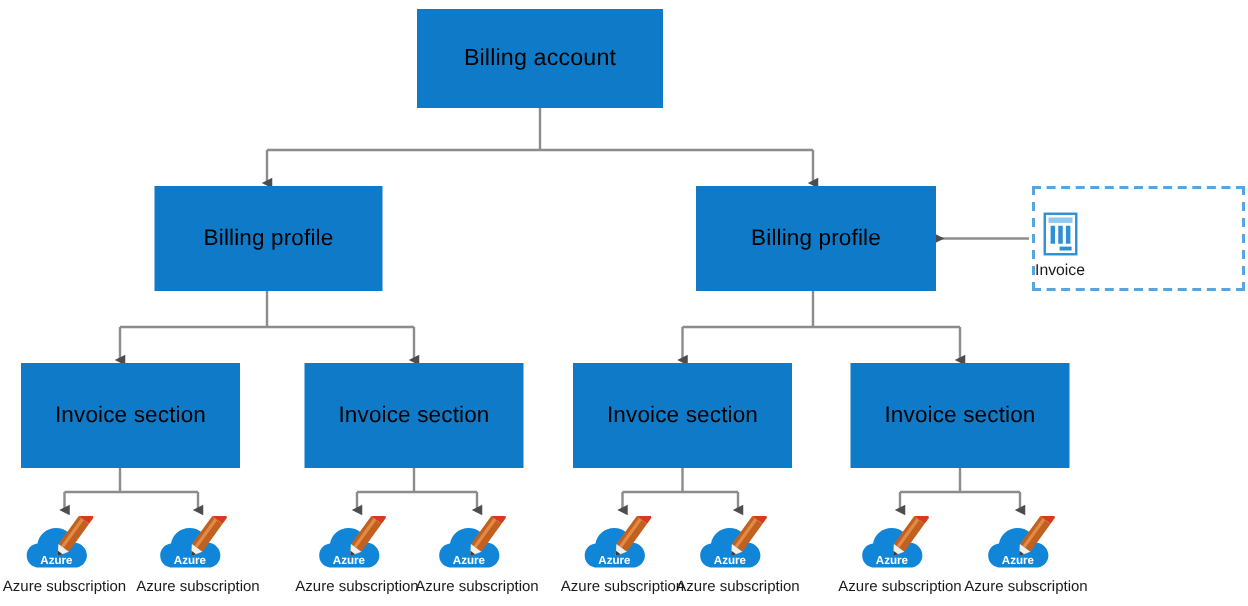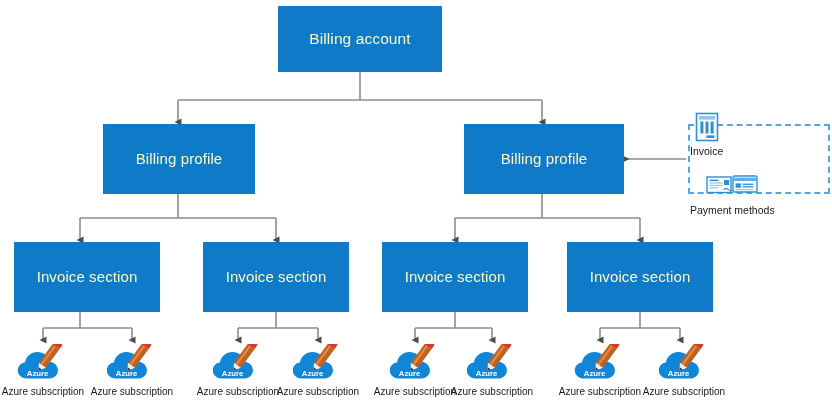--- a/index.html
+++ b/index.html
@@ -12,21 +12,21 @@
   }
   #diagram-root{position:absolute;left:0;top:0;width:832px;height:404px;}
 
   
   #connectors{position:absolute;left:0;top:0;width:832px;height:404px;}
 
   
   .node{
     position:absolute;
     background:#0f7ac8;
-    color:#fef9c3;
+    color:#000000;
     display:flex;
     align-items:center;
     justify-content:center;
     text-align:left;
     font-size:15px;
     letter-spacing:.1px;
     line-height:1.1;
     box-sizing:border-box;
   }
   .node.billing-account{font-size:15.5px;}
@@ -153,40 +153,20 @@
         <rect x="2.5" y="1.5" width="21" height="27" fill="#ffffff" stroke="#2f8fd4" stroke-width="1.6"></rect>
         <rect x="5" y="4" width="16" height="3.6" fill="#8fc8ee"></rect>
         <rect x="6.4" y="9.5" width="3" height="12" fill="#2f8fd4"></rect>
         <rect x="11.5" y="9.5" width="3" height="12" fill="#2f8fd4"></rect>
         <rect x="16.6" y="9.5" width="3" height="12" fill="#2f8fd4"></rect>
         <rect x="12.4" y="23.4" width="8" height="2.6" fill="#2f8fd4"></rect>
       </svg>
       <span class="pi-label">Invoice</span>
     </div>
 
-    <div class="panel-item">
-      <svg width="52" height="30" viewBox="0 0 52 30">
-
-        <rect x="1" y="6" width="24" height="15.5" fill="#ffffff" stroke="#2f8fd4" stroke-width="1.4"></rect>
-        <rect x="3.5" y="8.6" width="9" height="1.5" fill="#2f8fd4"></rect>
-        <rect x="3.5" y="11.4" width="13" height="1.2" fill="#8fc8ee"></rect>
-        <rect x="3.5" y="13.8" width="13" height="1.2" fill="#8fc8ee"></rect>
-        <rect x="3.5" y="16.2" width="9" height="1.2" fill="#8fc8ee"></rect>
-        <rect x="18" y="9" width="5" height="5" fill="#2f8fd4"></rect>
-        <path d="M17.5,18.6 q2.5,-2 5,0 t5,0" fill="none" stroke="#2f8fd4" stroke-width="1.1"></path>
-
-        <rect x="27" y="5" width="24" height="16" rx="1.5" fill="#ffffff" stroke="#2f8fd4" stroke-width="1.4"></rect>
-        <rect x="27" y="6.6" width="24" height="3.4" fill="#5fb0e6"></rect>
-        <rect x="29.6" y="12.4" width="5.2" height="4.4" fill="#2f8fd4"></rect>
-        <rect x="36.5" y="12.6" width="11" height="1.3" fill="#2f8fd4"></rect>
-        <rect x="36.5" y="15.2" width="11" height="1.3" fill="#2f8fd4"></rect>
-        <rect x="29.6" y="18" width="17.8" height="1.2" fill="#8fc8ee"></rect>
-      </svg>
-      <span class="pi-label">Payment methods</span>
-    </div>
   </div>
 
   <div class="sub" style="left:-7px;top:344px;">
     <svg class="sub-icon" viewBox="0 0 60 44">
       <path d="M12,38 C5,38 2,33.5 2,29 C2,24.2 5.6,20.6 10,20.2 C11,13.5 16.8,8.6 23.8,8.6 C30.6,8.6 36.2,13.2 37.4,19.4 C42.6,19.8 46.6,24.1 46.6,29 C46.6,34.1 42.5,38 37.4,38 Z" fill="#1186d8"></path>
       <g transform="rotate(36 30 22)">
         <rect x="25.5" y="-2" width="9.6" height="25.5" fill="#c2601f"></rect>
         <rect x="27.9" y="-2" width="2.4" height="25.5" fill="#e08a46"></rect>
         <path d="M25.5,-2 L35.1,-2 L35.1,-7.5 L30.3,-11 L25.5,-7.5 Z" fill="#d73a1e"></path>
         <path d="M25.5,23.5 L35.1,23.5 L30.3,31 Z" fill="#f2efe9"></path>

